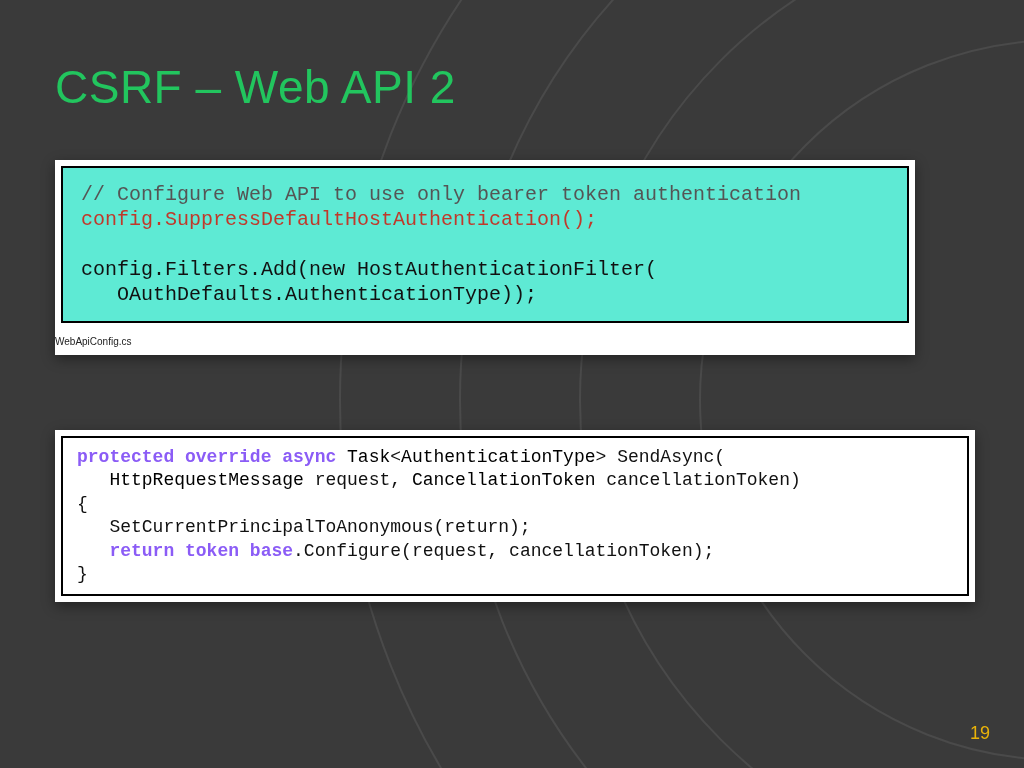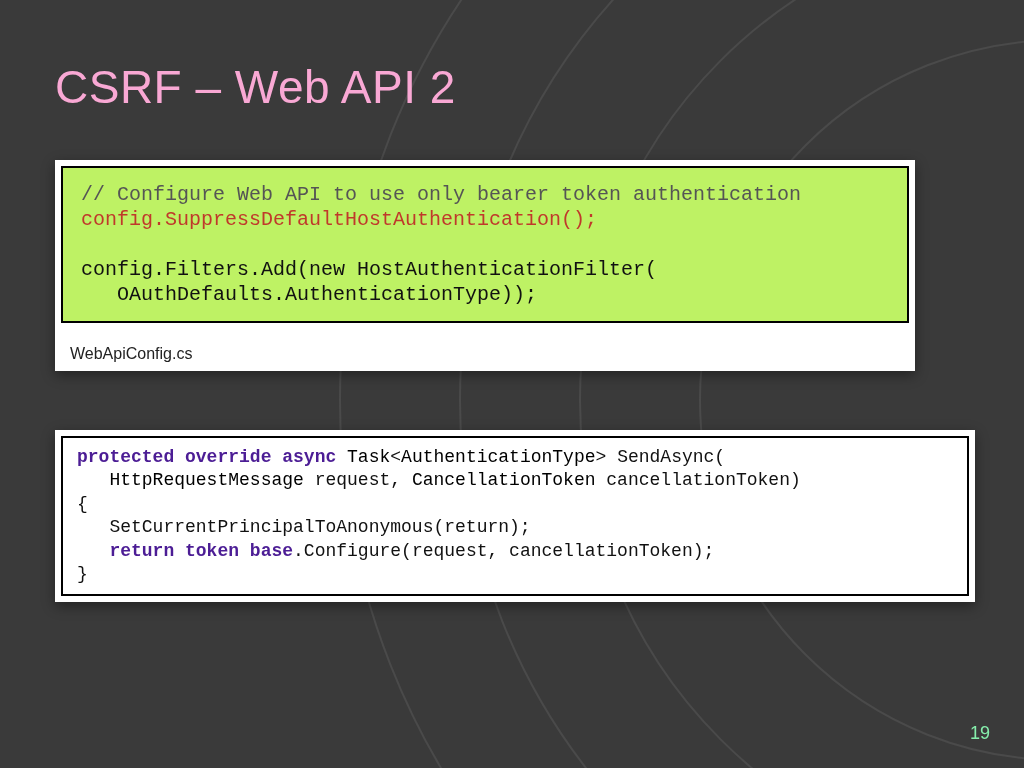--- a/index.html
+++ b/index.html
@@ -13,51 +13,51 @@
   }
   .bg-arcs {
     position: absolute;
     inset: 0;
     pointer-events: none;
   }
   .title {
     position: absolute;
     top: 60px;
     left: 55px;
-    color: #f9a8d4;
+    color: #22c55e;
     font-size: 46px;
     font-weight: 300;
     letter-spacing: 0.5px;
   }
   .codebox-container-1 {
     position: absolute;
     top: 160px;
     left: 55px;
     width: 860px;
     background: #ffffff;
     box-shadow: 0 4px 12px rgba(0,0,0,0.4);
   }
   .codebox-1 {
     border: 2px solid #000;
-    margin: 6px 6px 16px 6px;
+    margin: 6px 6px 7px 6px;
     padding: 14px 18px;
-    background: #bef264;
+    background: #5eead4;
   }
   .codebox-1 pre, .codebox-2 pre {
     font-family: Consolas, "Courier New", monospace;
     font-size: 20px;
     line-height: 1.25;
     white-space: pre-wrap;
     word-wrap: break-word;
   }
   .caption {
     font-family: "Segoe UI", Arial, sans-serif;
-    font-size: 16px;
+    font-size: 10px;
     color: #222;
-    padding: 6px 14px 8px 15px;
+    padding: 6px 14px 8px 0;
   }
   .codebox-container-2 {
     position: absolute;
     top: 430px;
     left: 55px;
     width: 920px;
     background: #ffffff;
     box-shadow: 0 4px 12px rgba(0,0,0,0.4);
   }
   .codebox-2 {
@@ -66,27 +66,27 @@
     padding: 8px 14px;
     background: #fff;
   }
   .codebox-2 pre {
     font-size: 18px;
     line-height: 1.3;
   }
   .gray   { color: #555555; }
   .red    { color: #c0392b; }
   .black  { color: #111111; }
-  .kw     { color: #4c1d95; font-weight: 600; }
+  .kw     { color: #8b5cf6; font-weight: 600; }
   .type   { color: #000000; }
   .page-num {
     position: absolute;
     bottom: 24px;
     right: 34px;
-    color: #86efac;
+    color: #eab308;
     font-size: 18px;
   }
 </style>
 </head>
 <body>
 
 <svg class="bg-arcs" width="1024" height="768" viewBox="0 0 1024 768">
   <circle cx="1060" cy="400" r="720" fill="none" stroke="#4a4a4a" stroke-width="2"></circle>
   <circle cx="1060" cy="400" r="600" fill="none" stroke="#4a4a4a" stroke-width="2"></circle>
   <circle cx="1060" cy="400" r="480" fill="none" stroke="#4a4a4a" stroke-width="2"></circle>

